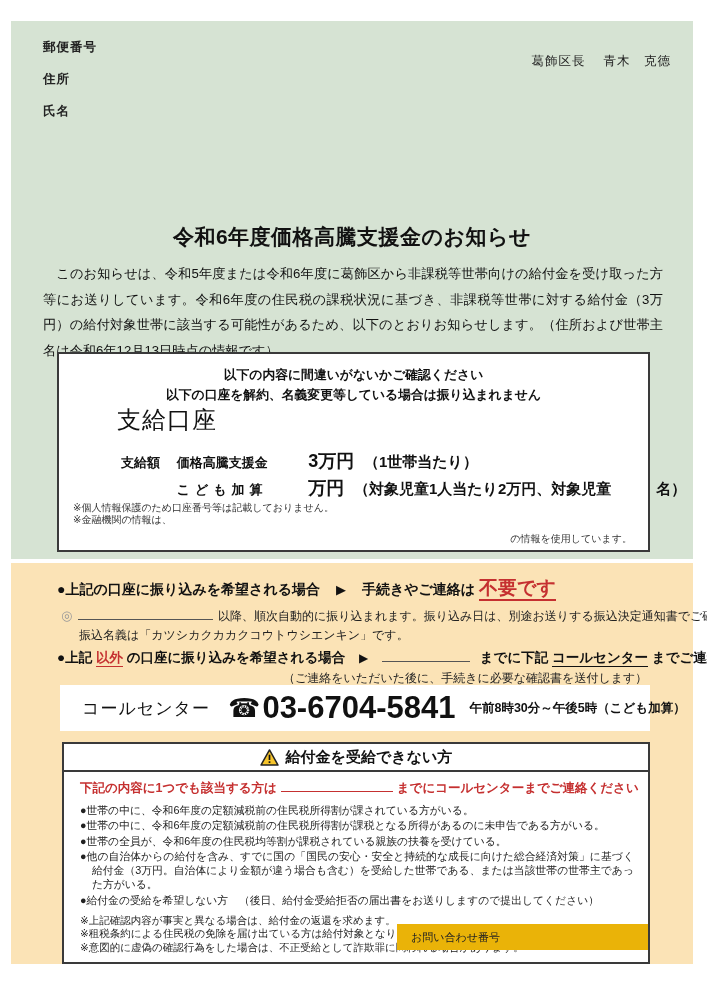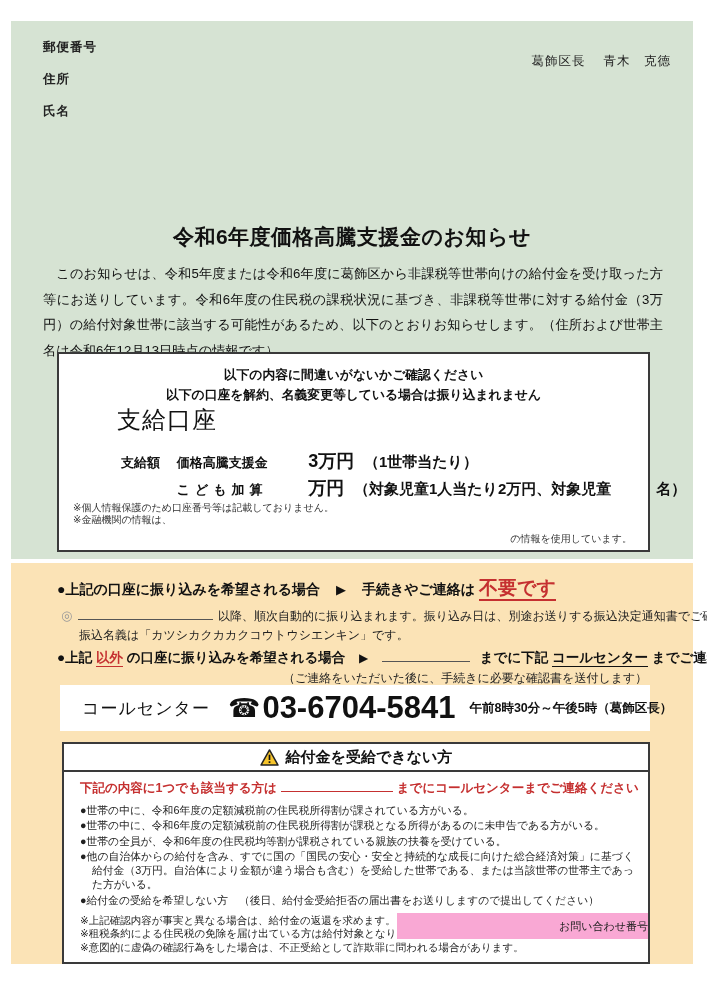--- a/index.html
+++ b/index.html
@@ -104,22 +104,22 @@
   .warn-blank{width:112px;border-bottom:1.5px solid var(--red);height:12px;margin:0 4px;}
   .warning-bullets{margin-top:6px;list-style:none;}
   .warning-bullets li{
     font-size:10.8px;line-height:1.32;color:#222;
     text-indent:-1.1em;padding-left:1.1em;margin-bottom:1px;text-align:justify;
   }
   .warning-notes{margin-top:7px;}
   .warning-notes div{font-size:10.5px;line-height:1.3;color:#222;}
   
   .inquiry-box{
-    position:absolute;left:386px;top:350px;width:251px;height:26px;
-    background:#f9a8d4;display:flex;align-items:center;justify-content:flex-end;
+    position:absolute;left:386px;top:361px;width:251px;height:26px;
+    background:#eab308;display:flex;align-items:center;
   }
   .inquiry-box span{font-size:11px;color:#222;margin-left:14px;}
   .warning-icon svg{display:block;}
 </style>
 </head>
 <body>
 
 <div class="page">
 
   <section class="green-section">
@@ -188,21 +188,21 @@
       <span class="cc-underline">コールセンター</span>
       <span>までご連絡ください。</span>
     </div>
 
     <div class="case2-note">（ご連絡をいただいた後に、手続きに必要な確認書を送付します）</div>
 
     <div class="call-bar">
       <span class="call-label">コールセンター</span>
       <span class="phone-icon">☎</span>
       <span class="phone-number">03-6704-5841</span>
-      <span class="call-hours">午前8時30分～午後5時（葛飾区長）</span>
+      <span class="call-hours">午前8時30分～午後5時（こども加算）</span>
     </div>
 
     <div class="warning-box">
       <div class="warning-header">
         <span class="warning-icon">
           <svg width="19" height="17" viewBox="0 0 20 18" aria-hidden="true">
             <path d="M10 1 L19 17 H1 Z" fill="#f7c52c" stroke="#222" stroke-width="1.6" stroke-linejoin="round"></path>
             <rect x="9.1" y="6" width="1.8" height="5.6" fill="#111"></rect>
             <rect x="9.1" y="13" width="1.8" height="1.9" fill="#111"></rect>
           </svg>

